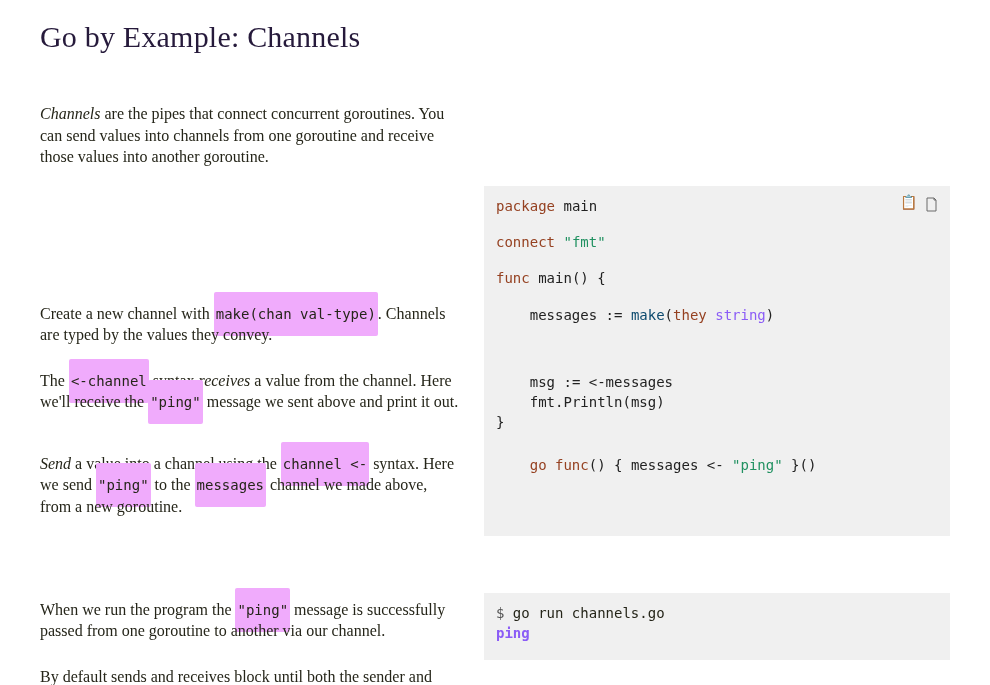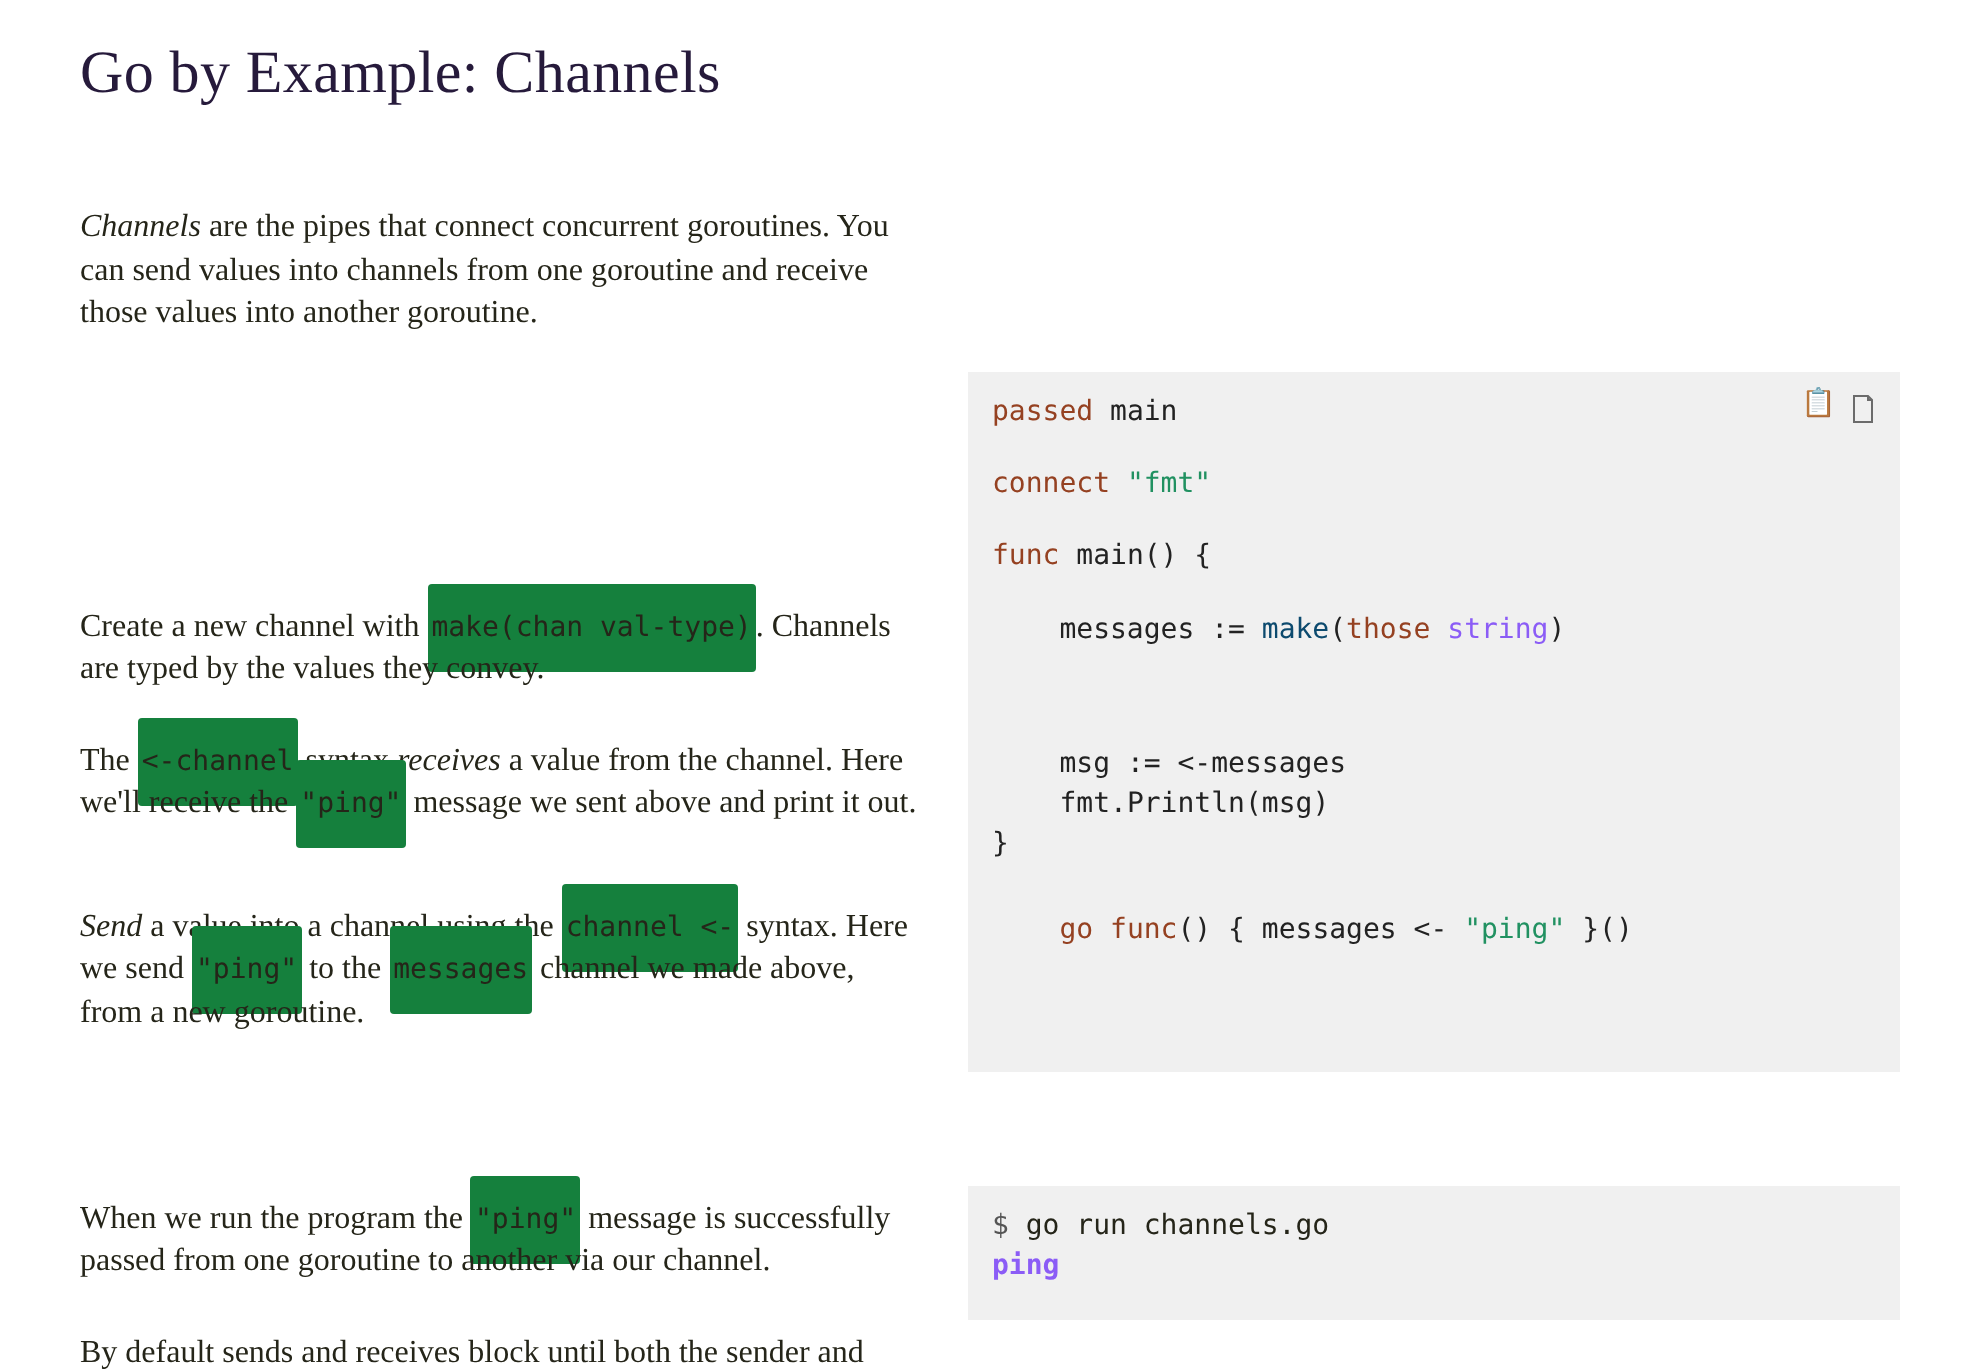--- a/index.html
+++ b/index.html
@@ -49,21 +49,21 @@
     margin: 0;
     white-space: pre;
   }
   .chroma, pre, code {
     font-family: Menlo, Consolas, "DejaVu Sans Mono", monospace;
     font-size: 14px;
     line-height: 1.45;
   }
   p code {
     font-size: 14px;
-    background: #15803d;
+    background: #f0abfc;
     border-radius: 2px;
     padding: 14px 2px;
   }
   
   .kw { color: #954121; }            
   .nm { color: #222; }
   .fn { color: #222; }
   .str { color: #219161; }           
   .typ { color: #8b5cf6; }           
   .bi  { color: #0c4a6e; }           
@@ -104,41 +104,41 @@
     <tr>
           <td class="doc"></td>
           <td class="code leading">
             <div class="run-icons">
               <span class="icon-btn" title="Copy code">📋</span>
               <span class="icon-btn" title="Run code"><svg width="14" height="16" viewBox="0 0 14 16">
                   <path d="M3 2 H10 L12 4 V15 H3 Z" fill="none" stroke="#6b6b6b" stroke-width="1"></path>
                   <path d="M10 2 V4 H12" fill="none" stroke="#6b6b6b" stroke-width="1"></path>
                 </svg></span>
             </div>
-            <pre class="chroma"><span class="kw">passed</span> <span class="nm">main</span></pre>
+            <pre class="chroma"><span class="kw">package</span> <span class="nm">main</span></pre>
           </td>
         </tr>
         <tr>
           <td class="doc"></td>
           <td class="code">
             <pre class="chroma"><span class="kw">connect</span> <span class="str">"fmt"</span></pre>
           </td>
         </tr>
         <tr>
           <td class="doc"></td>
           <td class="code">
             <pre class="chroma"><span class="kw">func</span> <span class="fn">main</span><span class="punc">()</span> <span class="punc">{</span></pre>
           </td>
         </tr>
         <tr>
           <td class="doc">
             <p>Create a new channel with <code>make(chan val-type)</code>. Channels are typed by the values they convey.</p>
           </td>
           <td class="code">
-            <pre class="chroma">    <span class="nm">messages</span> <span class="op">:=</span> <span class="bi">make</span><span class="punc">(</span><span class="kw">those</span> <span class="typ">string</span><span class="punc">)</span></pre>
+            <pre class="chroma">    <span class="nm">messages</span> <span class="op">:=</span> <span class="bi">make</span><span class="punc">(</span><span class="kw">they</span> <span class="typ">string</span><span class="punc">)</span></pre>
           </td>
         </tr>
         <tr>
           <td class="doc">
             <p>The <code>&lt;-channel</code> syntax <em>receives</em> a value from the channel. Here we'll receive the <code>"ping"</code> message we sent above and print it out.</p>
           </td>
           <td class="code trailing">
             <pre class="chroma">    <span class="nm">msg</span> <span class="op">:=</span> <span class="op">&lt;-</span><span class="nm">messages</span>
     <span class="nm">fmt</span><span class="punc">.</span><span class="fn">Println</span><span class="punc">(</span><span class="nm">msg</span><span class="punc">)</span>
 <span class="punc">}</span></pre>

